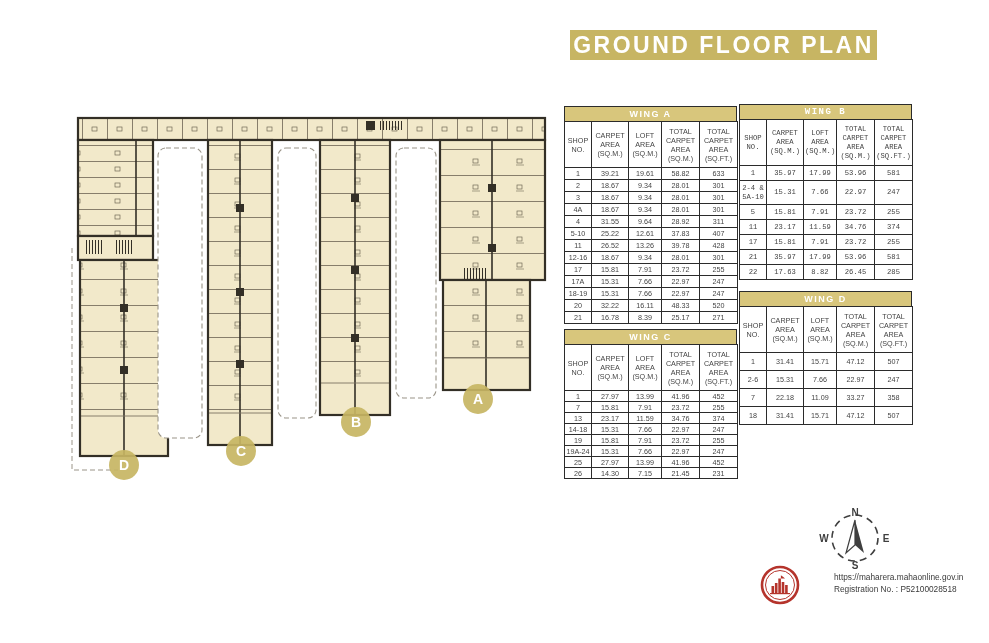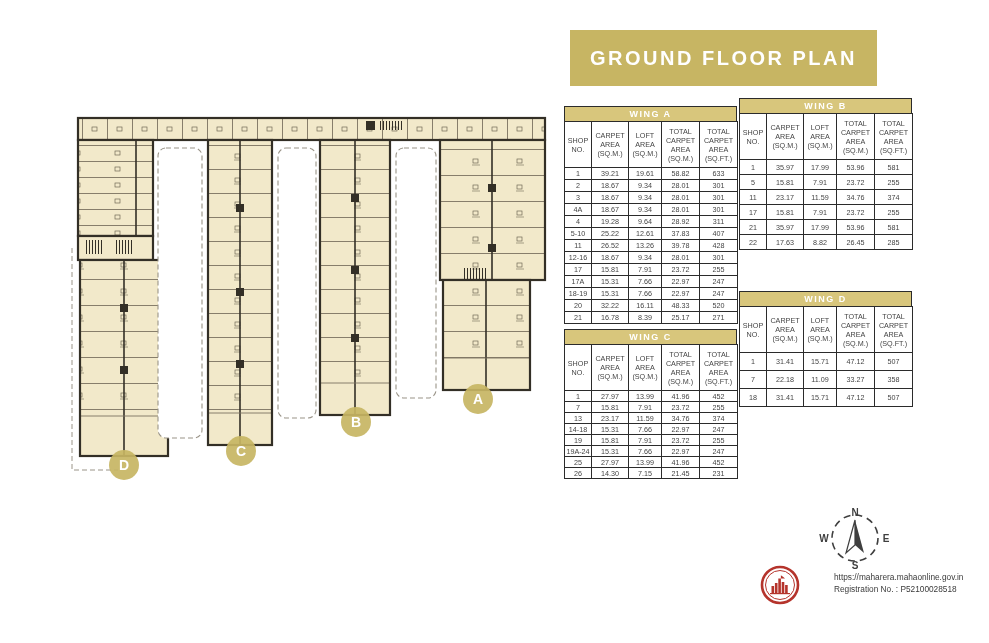--- a/index.html
+++ b/index.html
@@ -3,38 +3,38 @@
 <meta charset="utf-8">
 <style>
   :root{
     --gold:#c7b563; --gold2:#d8c67c; --cream:#f2e9ca; --wall:#332f26;
     --grid:#7a7260; --red:#b5342c; --ink:#3a3a3a; --dash:#9a9488;
   }
   *{margin:0;padding:0;box-sizing:border-box;}
   body{width:989px;height:643px;position:relative;background:#ffffff;
        font-family:"Liberation Sans", sans-serif;color:var(--ink);overflow:hidden;}
 
-  .banner{position:absolute;left:570px;top:30px;width:307px;height:56px;
+  .banner{position:absolute;left:570px;top:30px;width:307px;height:30px;
     background:var(--gold);color:#fff;display:flex;align-items:center;justify-content:center;
-    font-size:20px;font-weight:700;letter-spacing:2.5px;}
+    font-size:23px;font-weight:700;letter-spacing:2.5px;}
 
   .plan{position:absolute;left:58px;top:98px;width:500px;height:400px;}
   svg{display:block;}
   .room{fill:var(--cream);}
   .wallb{fill:none;stroke:var(--wall);stroke-width:2.2;}
   .thin{stroke:var(--grid);stroke-width:0.9;}
   .spine{stroke:var(--wall);stroke-width:1.6;}
   .lift{fill:var(--wall);}
   .yard{fill:#ffffff;stroke:var(--dash);stroke-width:1.1;stroke-dasharray:5 3;}
   .pline{fill:none;stroke:var(--dash);stroke-width:1;stroke-dasharray:5 3;}
   .wcirc{fill:var(--gold);opacity:0.92;}
   .wletter{fill:#ffffff;font-size:14px;font-weight:700;text-anchor:middle;}
 
   .wtable{position:absolute;width:173px;background:#fff;}
-  .wt-a{left:564px;top:106px;} .wt-b{left:739px;top:98px;}
+  .wt-a{left:564px;top:106px;} .wt-b{left:739px;top:104px;font-family:Liberation Mono, monospace;}
   .wt-c{left:564px;top:329px;} .wt-d{left:739px;top:291px;}
   .wbar{height:15px;background:var(--gold2);color:#fff;font-size:9px;font-weight:700;
     letter-spacing:1.5px;display:flex;align-items:center;justify-content:center;
     border:1px solid #2b2b2b;border-bottom:none;}
   .wtable table{width:100%;border-collapse:collapse;table-layout:fixed;}
   .wtable th,.wtable td{border:1px solid #2b2b2b;font-size:7.2px;text-align:center;
     vertical-align:middle;color:#444;line-height:1.25;}
   .wtable th{font-weight:400;padding:2px 1px;height:46px;}
   .wt-a td{padding:1px 0;} .wt-b td{padding:2.5px 0;}
   .wt-c td{padding:0.5px 0;} .wt-d td{padding:4px 0;}
@@ -213,21 +213,21 @@
         </tr>
         <tr>
           <td>4A</td>
           <td>18.67</td>
           <td>9.34</td>
           <td>28.01</td>
           <td>301</td>
         </tr>
         <tr>
           <td>4</td>
-          <td>19.28</td>
+          <td>31.55</td>
           <td>9.64</td>
           <td>28.92</td>
           <td>311</td>
         </tr>
         <tr>
           <td>5-10</td>
           <td>25.22</td>
           <td>12.61</td>
           <td>37.83</td>
           <td>407</td>
@@ -305,20 +305,27 @@
       </thead>
       <tbody>
         <tr>
           <td>1</td>
           <td>35.97</td>
           <td>17.99</td>
           <td>53.96</td>
           <td>581</td>
         </tr>
         <tr>
+          <td>2-4 &amp; 5A-10</td>
+          <td>15.31</td>
+          <td>7.66</td>
+          <td>22.97</td>
+          <td>247</td>
+        </tr>
+        <tr>
           <td>5</td>
           <td>15.81</td>
           <td>7.91</td>
           <td>23.72</td>
           <td>255</td>
         </tr>
         <tr>
           <td>11</td>
           <td>23.17</td>
           <td>11.59</td>
@@ -447,20 +454,27 @@
           <th>TOTAL CARPET AREA (SQ.FT.)</th>
         </tr>
       </thead>
       <tbody>
         <tr>
           <td>1</td>
           <td>31.41</td>
           <td>15.71</td>
           <td>47.12</td>
           <td>507</td>
+        </tr>
+        <tr>
+          <td>2-6</td>
+          <td>15.31</td>
+          <td>7.66</td>
+          <td>22.97</td>
+          <td>247</td>
         </tr>
         <tr>
           <td>7</td>
           <td>22.18</td>
           <td>11.09</td>
           <td>33.27</td>
           <td>358</td>
         </tr>
         <tr>
           <td>18</td>

